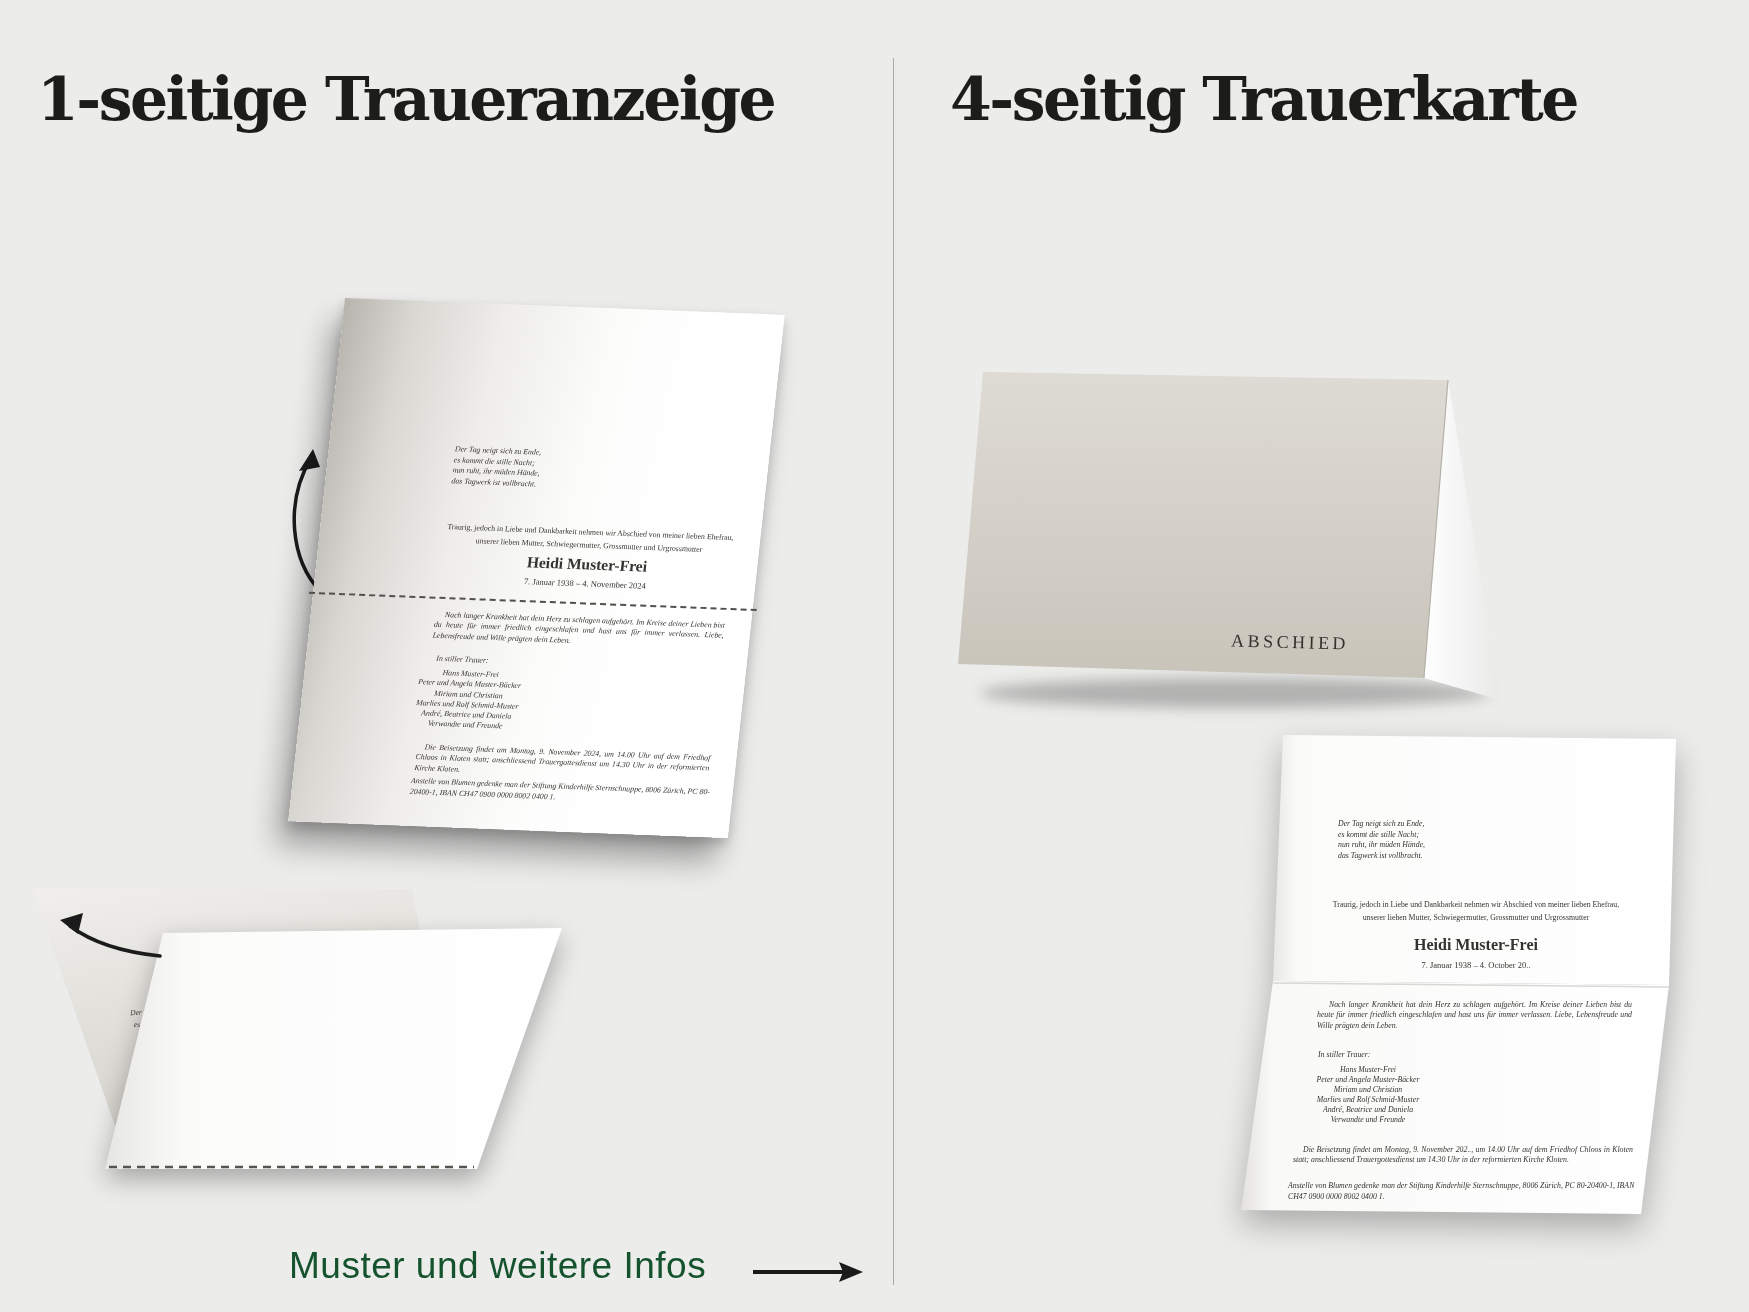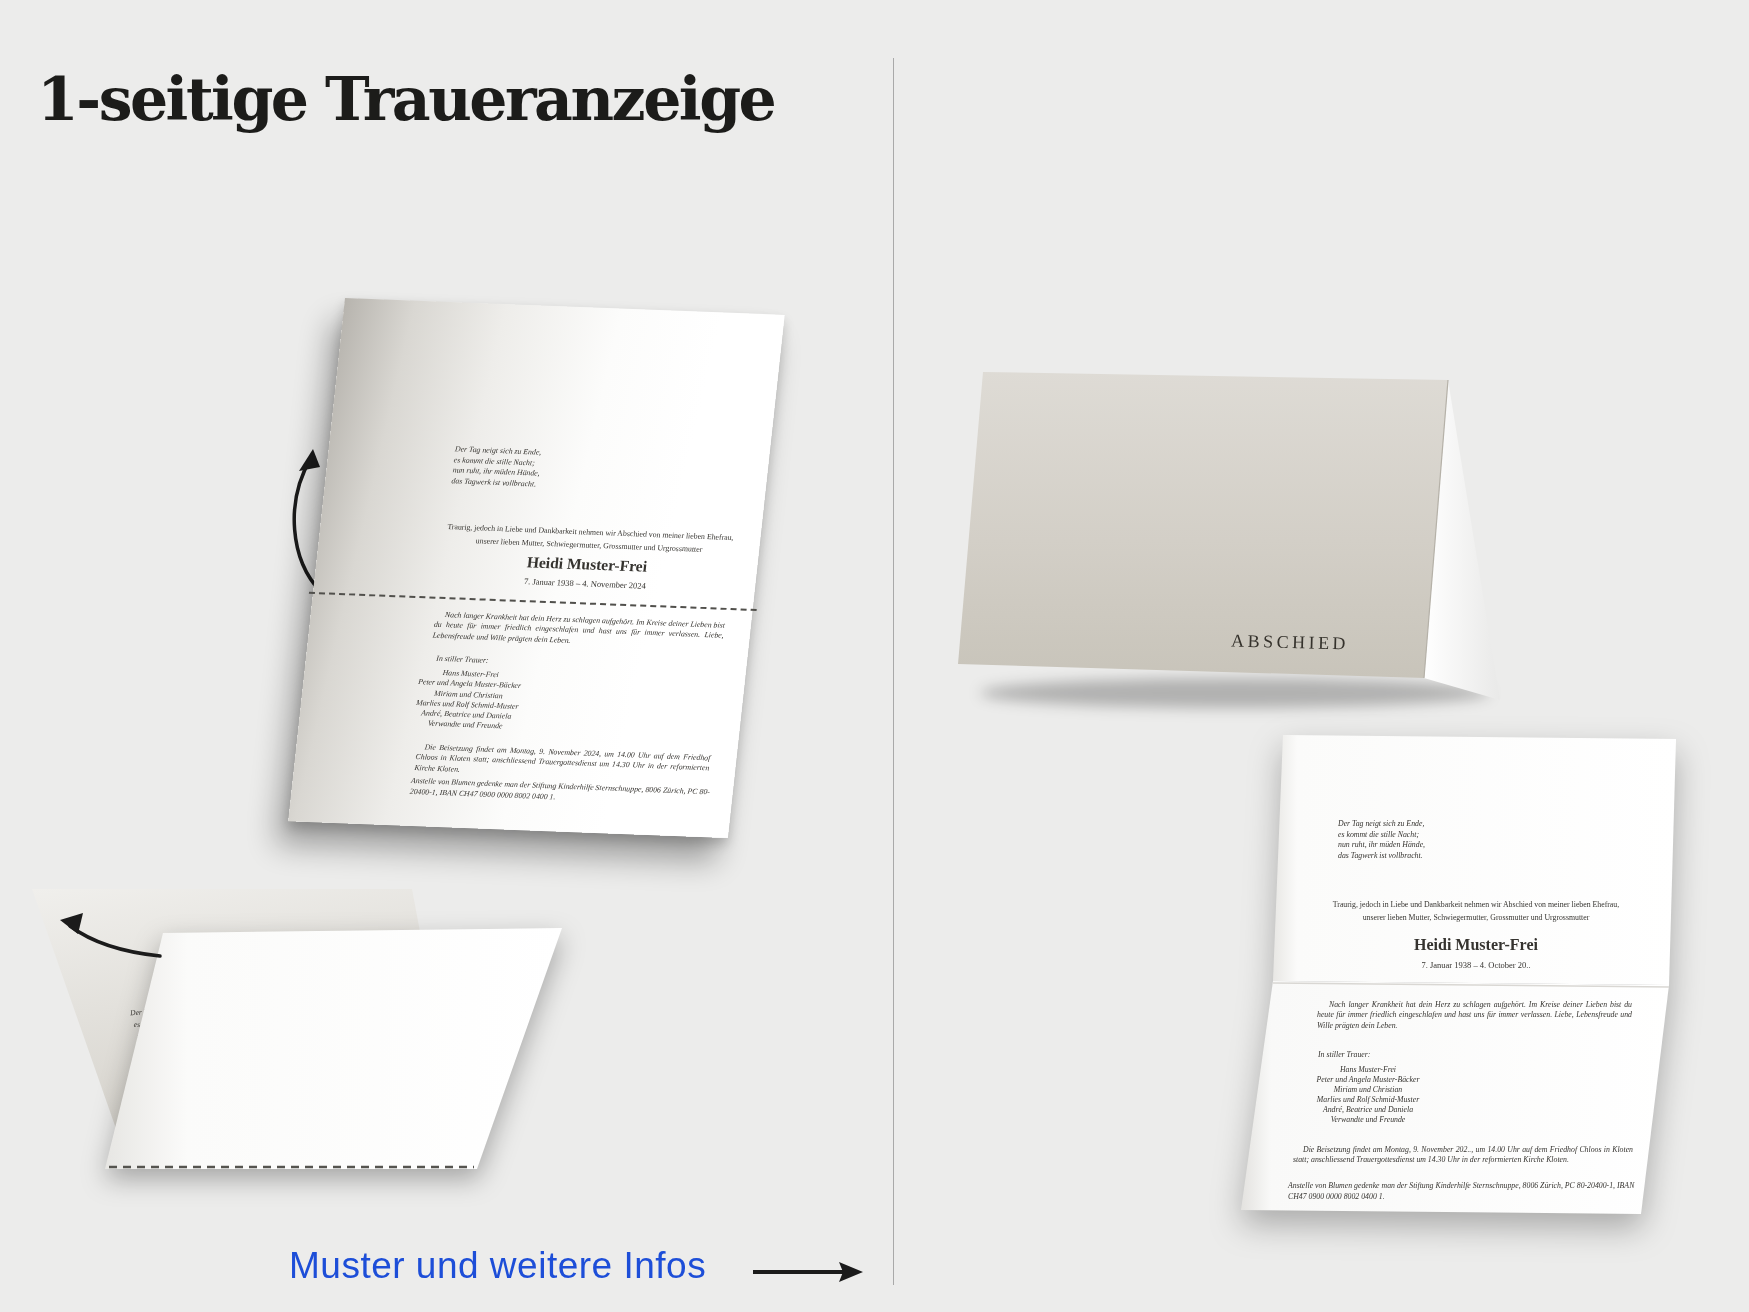--- a/index.html
+++ b/index.html
@@ -29,29 +29,30 @@
   .sm{font-size:7.8px;line-height:10.3px;}
   .fold-dash{position:absolute;left:-4px;right:-4px;top:295px;height:0;border-top:2.5px dashed #51504c;}
 
   
   .rc{position:absolute;z-index:3;color:#35332f;}
 
   .jst{text-align:justify;}
   .ctr{text-align:center;}
 
   .footer-label{position:absolute;left:289px;top:1245px;margin:0;font-size:37px;letter-spacing:.5px;
-    color:#1d4ed8;white-space:nowrap;}
+    color:#14532d;white-space:nowrap;}
   svg.footer-arrow{position:absolute;left:745px;top:1256px;}
 </style>
 </head>
 <body>
 
 <div class="canvas">
 
   <h1 class="big-title t-left">1-seitige Traueranzeige</h1>
+  <h1 class="big-title t-right">4-seitig Trauerkarte</h1>
 
   <div class="divider"></div>
 
   <svg class="shapes" viewBox="0 0 1749 1312">
     <defs>
       <linearGradient id="gBeige" x1="0" y1="0" x2="0" y2="1">
         <stop offset="0" stop-color="#dedbd5"></stop>
           <stop offset=".55" stop-color="#d3cfc7"></stop>
           <stop offset="1" stop-color="#c8c4ba"></stop>
       </linearGradient>

